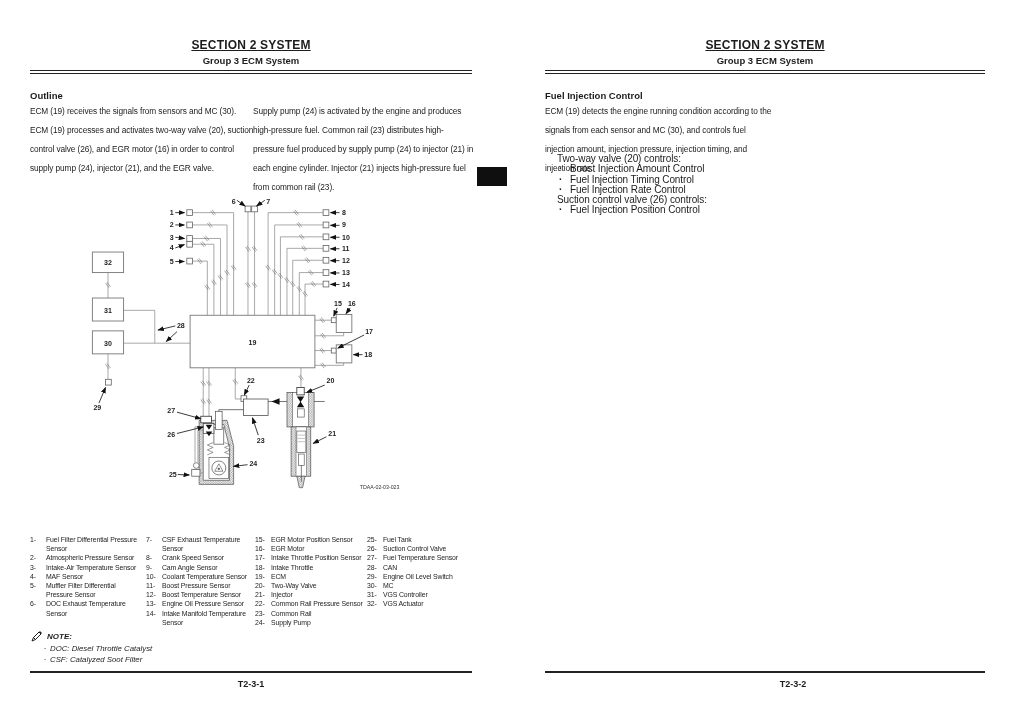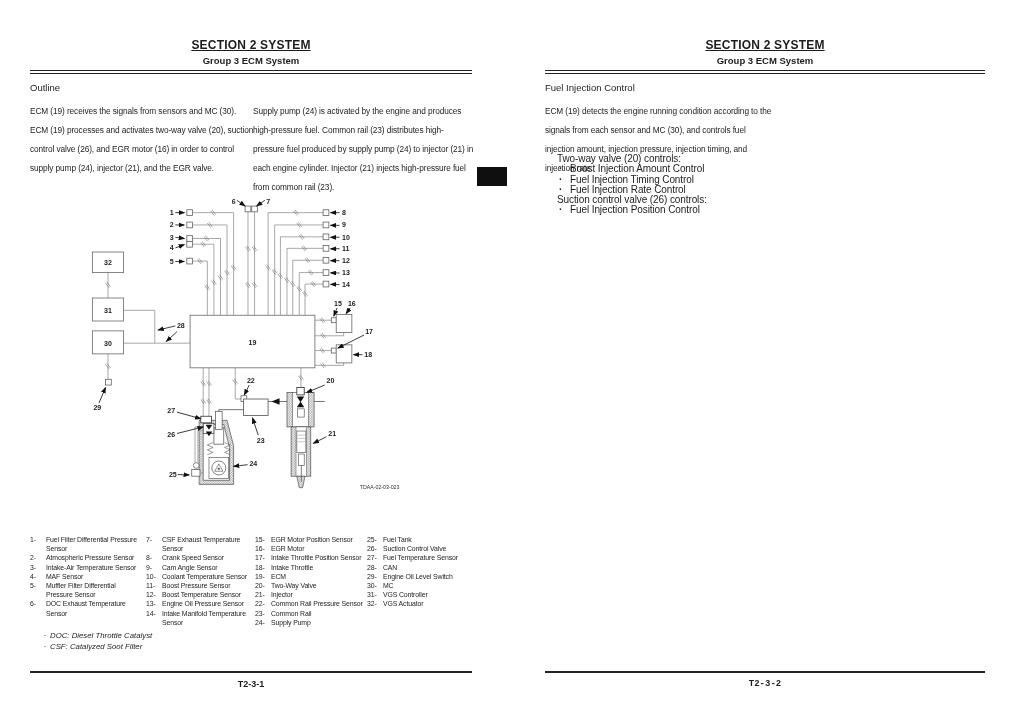--- a/index.html
+++ b/index.html
@@ -3,21 +3,21 @@
 <meta charset="utf-8">
 <style>
   html,body{margin:0;padding:0;background:#fff;}
   body{width:1015px;height:724px;position:relative;overflow:hidden;
        font-family:"Liberation Sans",sans-serif;color:#1c1c1c;}
   .abs{position:absolute;}
   .center{text-align:center;}
   .sec-title{font-size:12px;font-weight:bold;letter-spacing:.2px;text-decoration:underline;}
   .grp-title{font-size:9.5px;font-weight:bold;}
   .dbl-rule{height:2px;border-top:1.7px solid #222;border-bottom:1px solid #222;}
-  .h2{font-size:9.5px;font-weight:normal;}
+  .h2{font-size:9.5px;font-weight:bold;margin-top:8px;}
   .body-txt{font-size:8.3px;line-height:19px;letter-spacing:-0.1px;}
   .ftr-rule{height:1.5px;background:#222;}
   .ftr-num{font-size:9px;font-weight:bold;}
   
   .legend{display:flex;font-size:6.9px;line-height:9.2px;letter-spacing:-0.12px;}
   .lg-col{flex:0 0 auto;}
   .lg-c1{width:116px;} .lg-c2{width:109px;} .lg-c3{width:112px;} .lg-c4{width:103px;}
   .lg-item{display:flex;}
   .lg-num{flex:0 0 16px;}
   .lg-txt{flex:1;padding-right:4px;}
@@ -419,20 +419,27 @@
         <span class="lg-txt">VGS Controller</span>
       </div>
       <div class="lg-item">
         <span class="lg-num">32-</span>
         <span class="lg-txt">VGS Actuator</span>
       </div>
     </div>
 </div>
 
 <div class="abs" style="left:30px;top:630px;width:300px;">
+  <div class="note-head">
+    <svg width="13" height="13" viewBox="0 0 13 13" style="margin-right:4px;">
+      <path d="M2 11 L3.5 7.5 L9 2 L11 4 L5.5 9.5 Z M3.5 7.5 L5.5 9.5" fill="none" stroke="#222" stroke-width="1"></path>
+      <path d="M9.4 1.6 L11.4 3.6" stroke="#222" stroke-width="1.6"></path>
+    </svg>
+    <span>NOTE:</span>
+  </div>
   <div>
 
   <div class="note-item">
         <span class="note-b">·</span>
         <span>DOC: Diesel Throttle Catalyst</span>
       </div>
       <div class="note-item">
         <span class="note-b">·</span>
         <span>CSF: Catalyzed Soot Filter</span>
       </div>
@@ -472,13 +479,13 @@
     <div class="ctl-row">
       <span>Suction control valve (26) controls:</span>
     </div>
     <div class="ctl-row">
       <span class="ctl-b">·</span>
       <span>Fuel Injection Position Control</span>
     </div>
   </div>
 
 <div class="abs ftr-rule" style="left:545px;top:671px;width:440px;"></div>
-<div class="abs center ftr-num" style="left:545px;top:679px;width:440px;font-family:Liberation Mono, monospace;">T2-3-2</div>
+<div class="abs center ftr-num" style="left:573px;top:679px;width:440px;">T2-3-2</div>
 
 </body></html>

